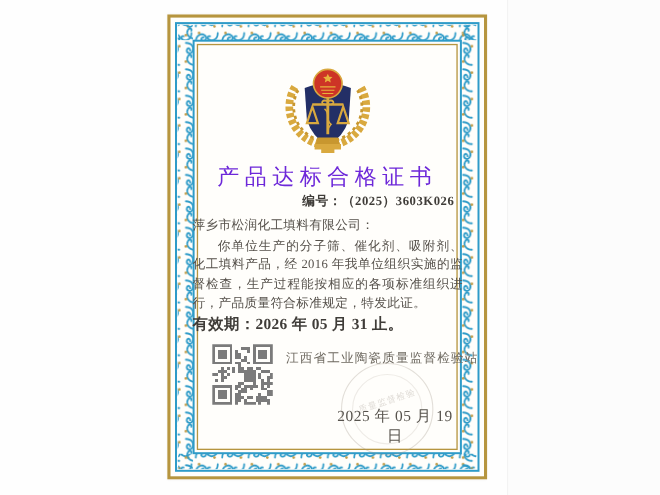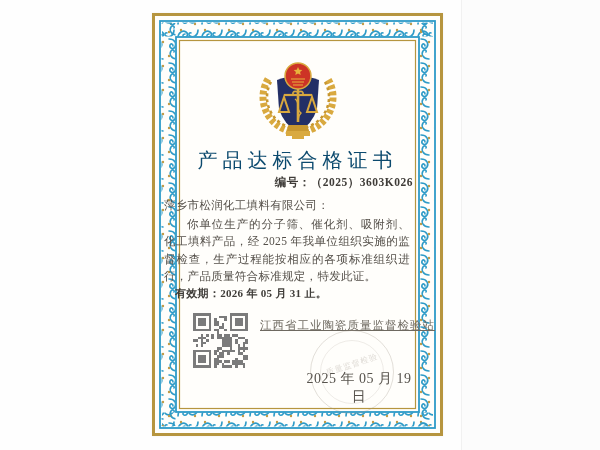--- a/index.html
+++ b/index.html
@@ -18,42 +18,42 @@
   }
   .cert{
     position:absolute;left:152px;top:13px;width:291px;height:423px;
     background:#fffefb;
     box-shadow:0 0 2px rgba(0,0,0,0.06);
   }
   .frame{position:absolute;left:0;top:0;width:291px;height:423px;}
   .emblem{position:absolute;left:50%;top:46px;transform:translateX(-50%);}
   .title{
     position:absolute;left:0;top:134px;width:100%;
-    text-align:center;font-size:20px;color:#0c4a6e;
+    text-align:center;font-size:20px;color:#6d28d9;
     letter-spacing:5px;font-weight:500;
   }
   .number{
     position:absolute;left:0;top:162px;width:100%;box-sizing:border-box;
     text-align:right;padding-right:30px;
     font-size:11.5px;font-weight:bold;color:#3f3c38;letter-spacing:0.5px;
   }
   .textblock{
-    position:absolute;left:12px;top:184px;width:246px;
+    position:absolute;left:23px;top:184px;width:246px;
     font-size:11.5px;color:#55504a;line-height:17.5px;letter-spacing:0.3px;
   }
   .recipient{margin:0 0 1px 0;}
   .bodytext{margin:0;text-indent:2em;text-align:justify;}
   .validity{
     position:absolute;left:23px;top:273px;width:258px;
-    font-size:11px;font-weight:bold;color:#3f3c38;letter-spacing:0.3px;
+    font-size:14px;font-weight:bold;color:#3f3c38;letter-spacing:0.3px;
   }
   .issuer{
     position:absolute;left:0;top:305px;width:100%;box-sizing:border-box;
     text-align:right;padding-right:8px;
-    font-size:11.5px;color:#6e6960;letter-spacing:1px;text-decoration:underline;
+    font-size:11.5px;color:#6e6960;letter-spacing:1px;
   }
   .qr{position:absolute;left:41px;top:300px;}
   .stamp{
     position:absolute;left:158px;top:317px;width:84px;height:84px;
     border:1px solid rgba(158,148,136,0.30);border-radius:50%;
     box-sizing:border-box;
   }
   .stamp-inner{
     position:absolute;left:9px;top:9px;right:9px;bottom:9px;
     border:1px solid rgba(158,148,136,0.18);border-radius:50%;
@@ -124,21 +124,21 @@
     <path d="M59 38 L54 53 L64 53 Z" fill="none" stroke="#d9a93f" stroke-width="2"></path>
     <path d="M42 40 C48 44 42 50 48 54 C44 58 46 60 45 62" fill="none" stroke="#d9a93f" stroke-width="1.4"></path>
   </svg>
 
   <div class="title">产品达标合格证书</div>
 
   <div class="number">编号：（2025）3603K026</div>
 
   <div class="textblock">
     <p class="recipient">萍乡市松润化工填料有限公司：</p>
-    <p class="bodytext">你单位生产的分子筛、催化剂、吸附剂、化工填料产品，经 2025 年我单位组织实施的监督检查，生产过程能按相应的各项标准组织进行，产品质量符合标准规定，特发此证。</p>
+    <p class="bodytext">你单位生产的分子筛、催化剂、吸附剂、化工填料产品，经 2016 年我单位组织实施的监督检查，生产过程能按相应的各项标准组织进行，产品质量符合标准规定，特发此证。</p>
   </div>
 
   <div class="validity">有效期：2026 年 05 月 31 止。</div>
 
   <div class="issuer">江西省工业陶瓷质量监督检验站</div>
 
   <svg class="qr" id="qr-svg" width="55" height="55" viewBox="0 0 21 21" shape-rendering="crispEdges" xmlns="http://www.w3.org/2000/svg">
       <rect x="10" y="1" width="1" height="1" fill="#7b7b7b"></rect>
       <rect x="11" y="1" width="1" height="1" fill="#7b7b7b"></rect>
       <rect x="12" y="1" width="1" height="1" fill="#7b7b7b"></rect>

